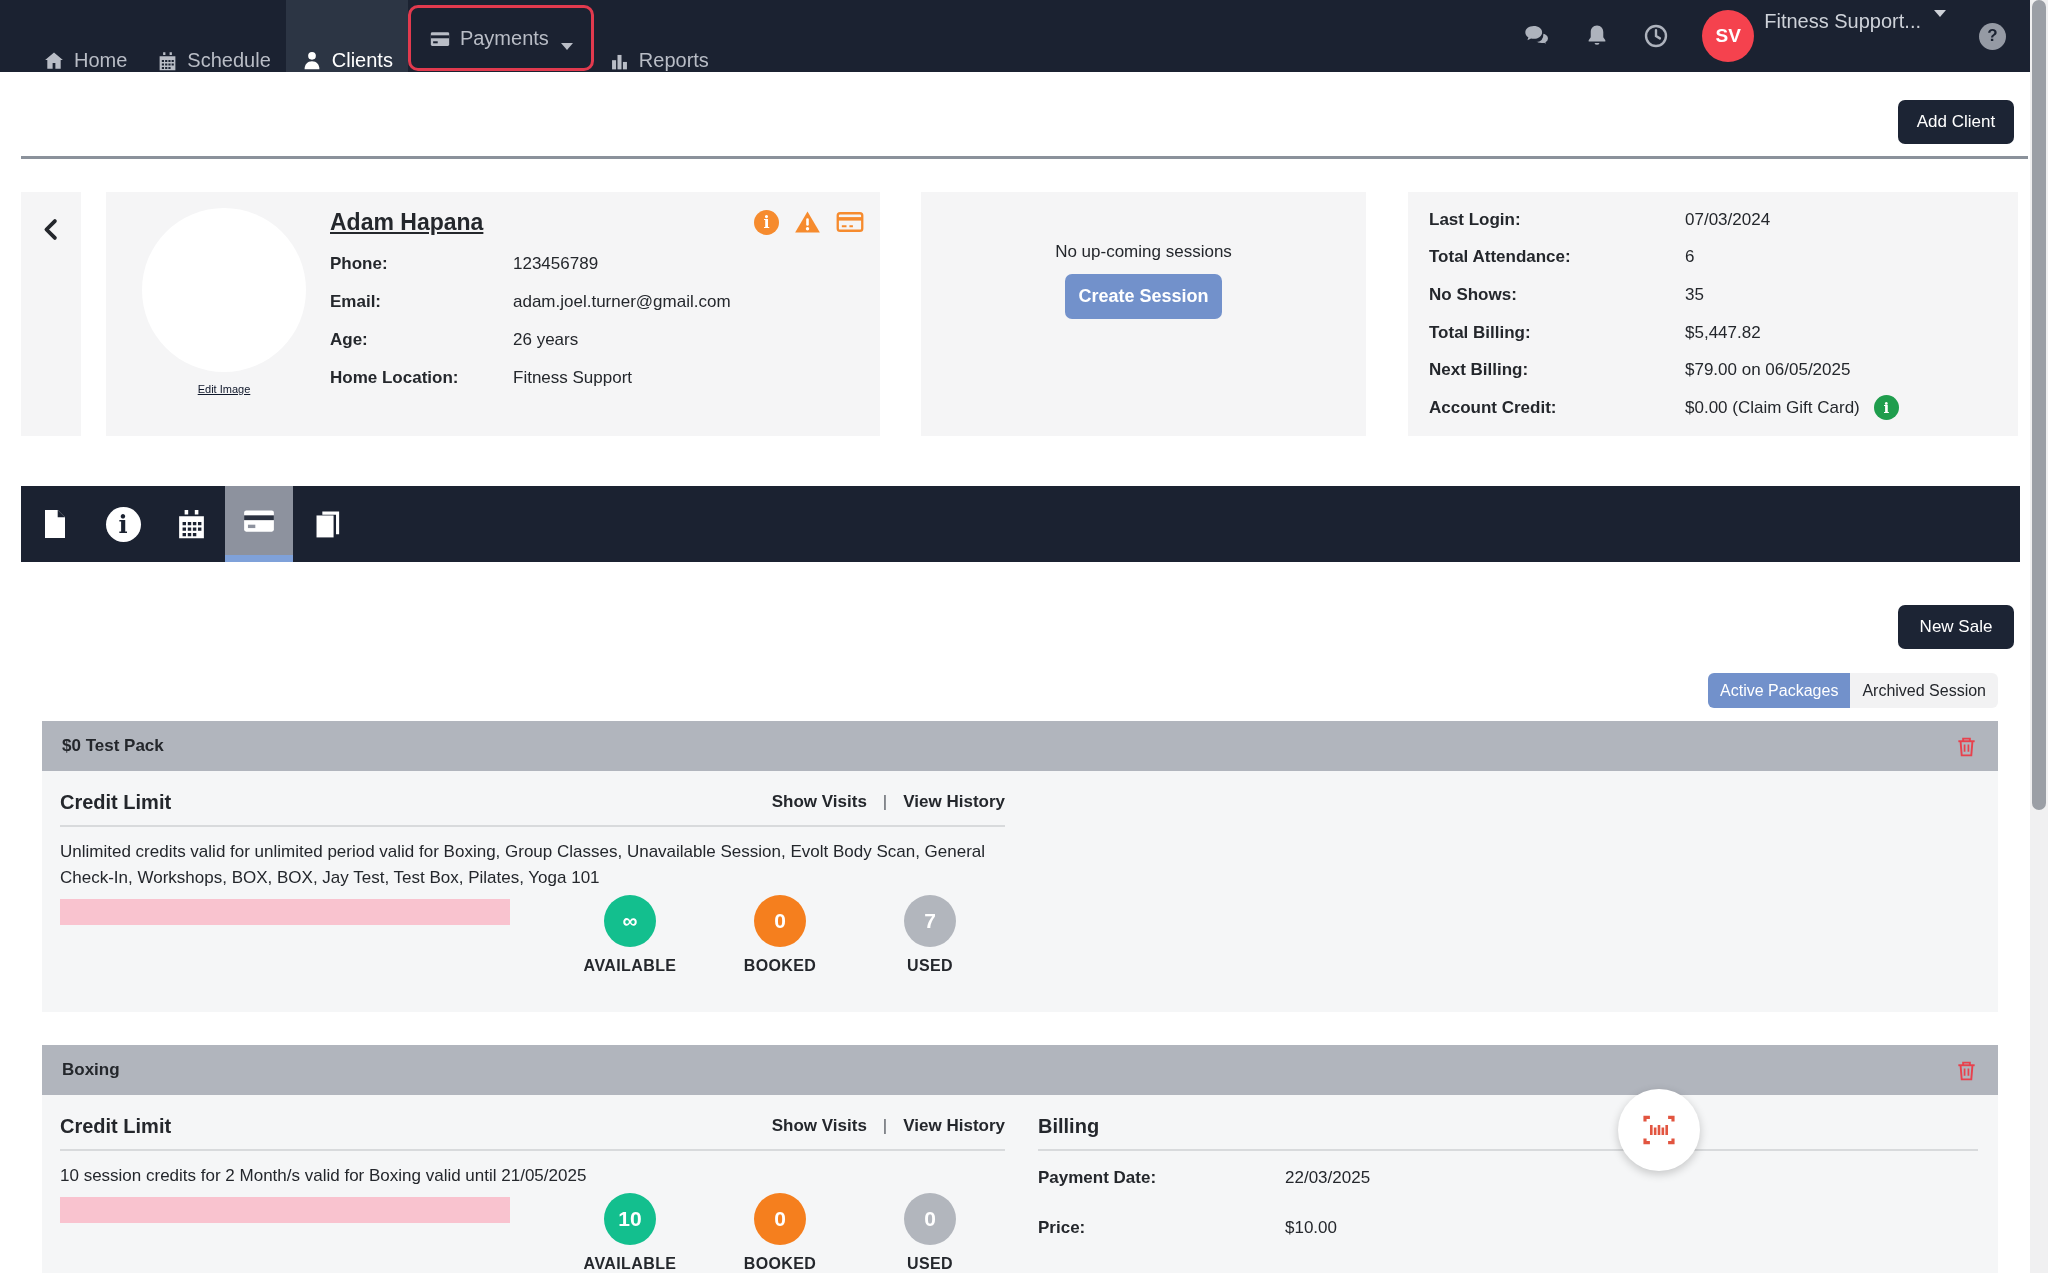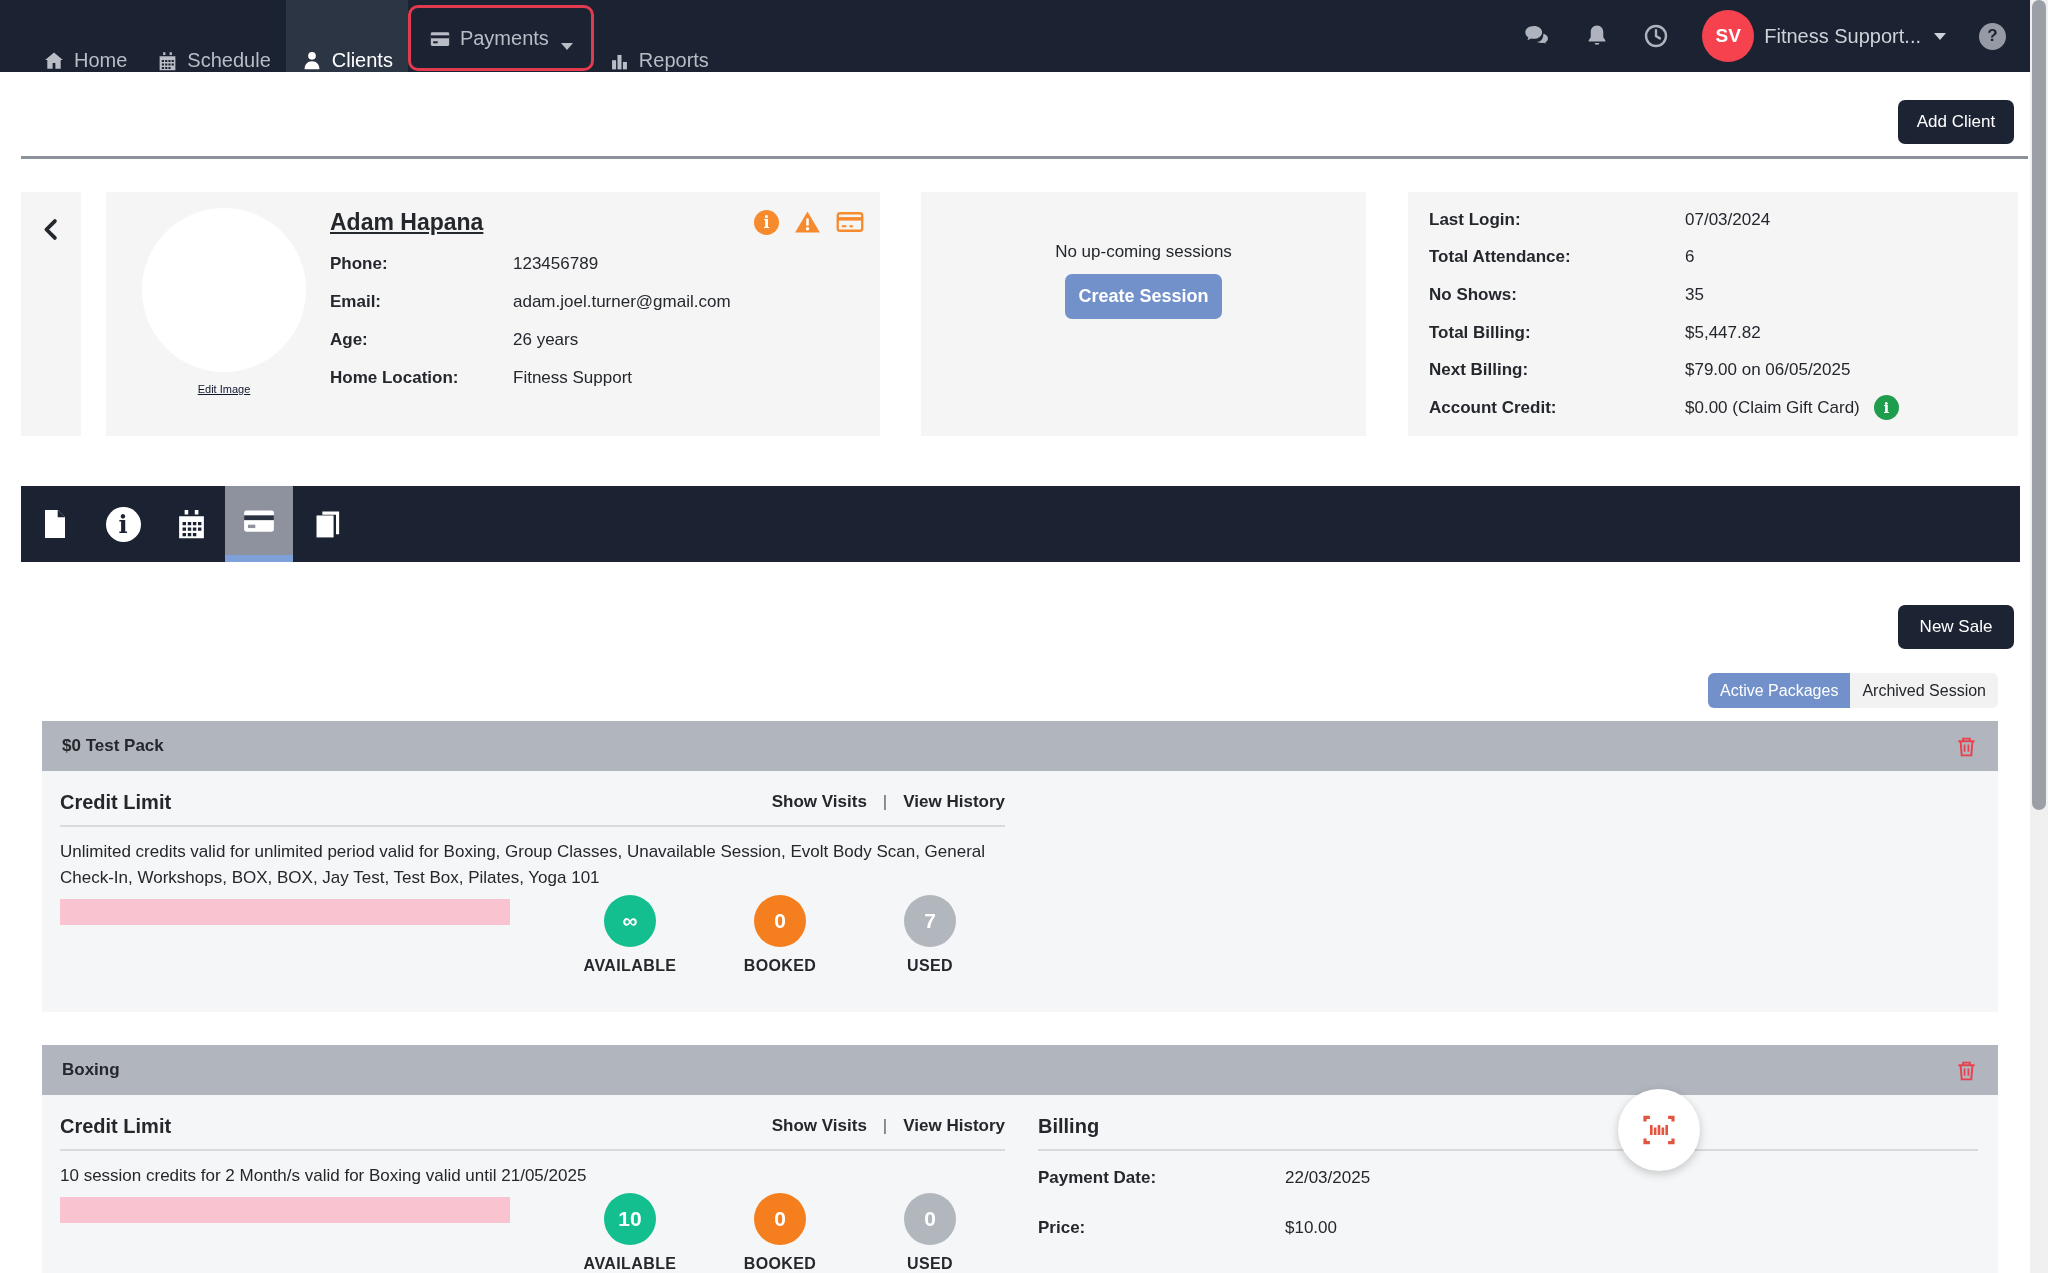--- a/index.html
+++ b/index.html
@@ -15,21 +15,21 @@
     background:#1b2231; display:flex; align-items:center; color:#b9bdc6; z-index:5; }
   .nav-left { display:flex; align-items:stretch; height:100%; padding-left:28px; }
   .nav-item { display:flex; align-items:flex-end; gap:9px; padding:0 15px; font-size:20px; cursor:pointer; }
   .nav-item.active { background:#2c3544; color:#ffffff; }
   .red-wrap { border:3px solid #e23a4e; border-radius:10px; height:66px;
     align-self:flex-start; margin-top:5px; display:flex; align-items:center; padding:16px 3px; }
   .caret-down { width:0; height:0; border-left:6px solid transparent; border-right:6px solid transparent;
     border-top:7px solid currentColor; margin-left:3px; }
   .nav-right { margin-left:auto; display:flex; align-items:center; gap:33px; padding-right:42px; }
   .nav-icon { color:#aeb3bd; cursor:pointer; }
-  .account { display:flex; align-items:center; gap:10px; cursor:pointer; color:#ced2d9; font-size:20px; }
+  .account { display:flex; gap:10px; cursor:pointer; color:#ced2d9; font-size:20px; }
   .avatar { width:52px; height:52px; border-radius:50%; background:#f5424e; color:#fff;
     display:flex; align-items:center; justify-content:center; font-weight:bold; font-size:19px; }
   .help-circle { width:27px; height:27px; border-radius:50%; background:#959aa4; color:#1b2231;
     display:flex; align-items:center; justify-content:center; font-weight:bold; font-size:17px; cursor:pointer; }
 
   
   .btn-dark { position:absolute; background:#1c2434; color:#fff; border:none; border-radius:7px;
     font-size:17px; font-family:inherit; cursor:pointer; }
   .add-client-btn { left:1898px; top:100px; width:116px; height:44px; }
   .top-divider { position:absolute; left:21px; top:156px; width:2007px; height:3px; background:#8b929b; }

